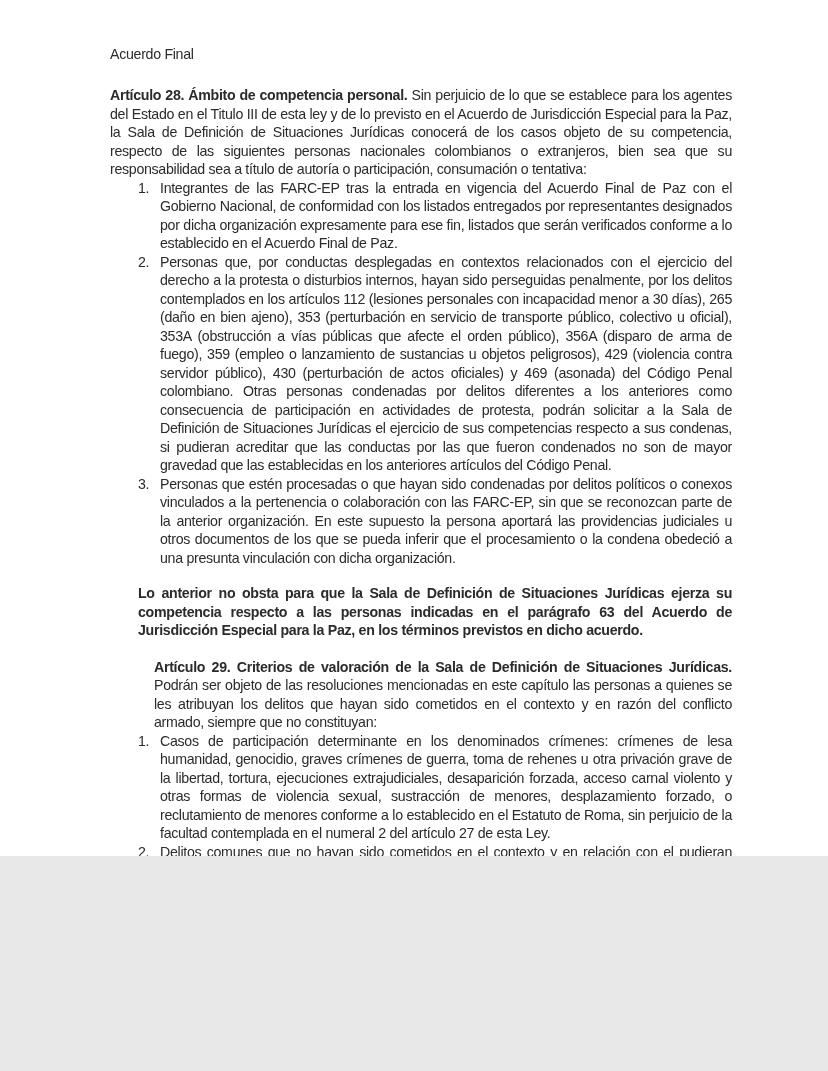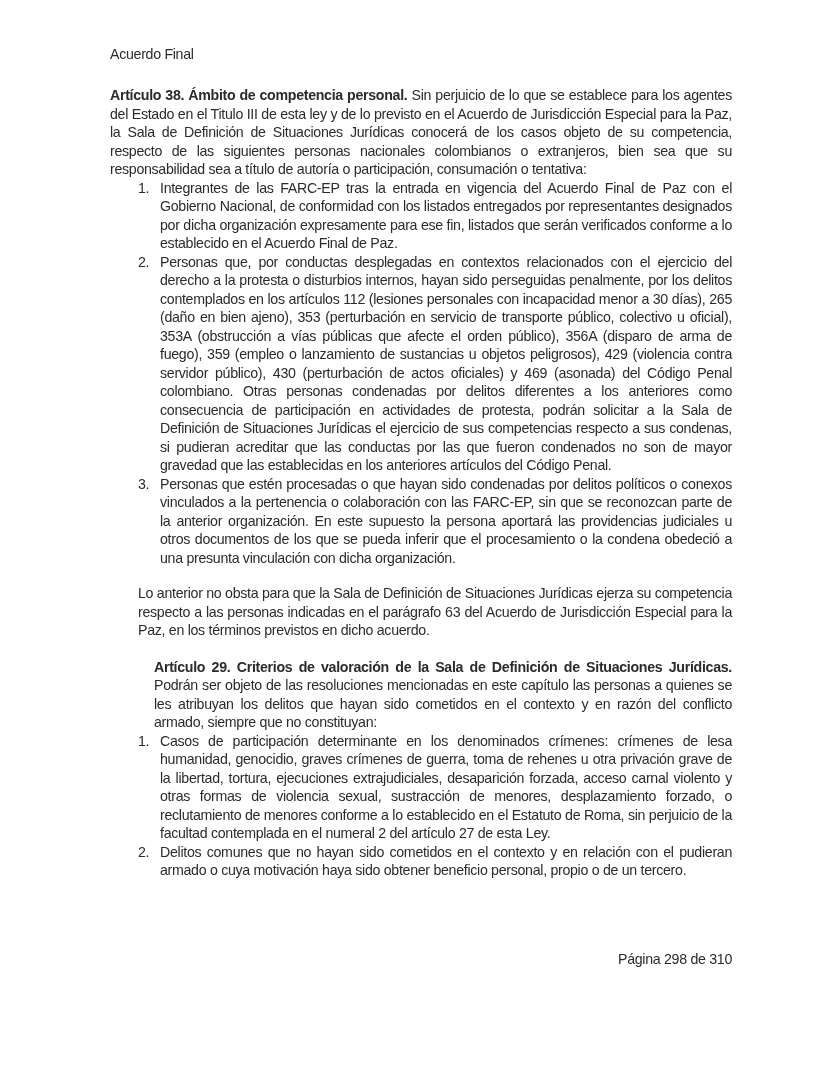--- a/index.html
+++ b/index.html
@@ -1,18 +1,18 @@
 <!DOCTYPE html>
 <html lang="es"><head>
 <meta charset="utf-8">
 <style>
   html, body { margin: 0; padding: 0; background: #e8e8e8; }
   .page {
     width: 828px;
-    height: 1071px;
+    height: 856px;
     margin: 0 auto;
     background: #ffffff;
     overflow: hidden;
     position: relative;
     box-sizing: border-box;
     color: #2b2b2b;
     font-family: "Liberation Sans", "DejaVu Sans", sans-serif;
     font-size: 14.2px;
     line-height: 18.5px;
     letter-spacing: -0.3px;
@@ -25,21 +25,21 @@
     line-height: 21px;
     margin-bottom: 21px;
     text-align: left;
   }
   .para {
     text-align: justify;
     margin: 0;
   }
   .para .heading { font-weight: bold; }
   .gap-list   { margin-top: 28px; }
-  .gap-close  { margin-top: 17px; }
+  .gap-close  { margin-top: 17px; font-weight: bold; }
   .gap-art    { margin-top: 18px; margin-left: 44px; }
   .gap-list2  { margin-top: 19px; }
   .list { margin: 0; padding: 0; }
   .list-item {
     display: flex;
     align-items: flex-start;
     margin-left: 28px;
   }
   .list-item .num {
     flex: 0 0 22px;
@@ -65,21 +65,21 @@
 <body>
 
 <div class="page">
   <div class="content">
 
     <div class="doc-header">
       <div>Acuerdo Final</div>
     </div>
 
     <p class="para">
-      <strong class="heading">Artículo 38. Ámbito de competencia personal.</strong>
+      <strong class="heading">Artículo 28. Ámbito de competencia personal.</strong>
       <span>Sin perjuicio de lo que se establece para los agentes del Estado en el Titulo III de esta ley y de lo previsto en el Acuerdo de Jurisdicción Especial para la Paz, la Sala de Definición de Situaciones Jurídicas conocerá de los casos objeto de su competencia, respecto de las siguientes personas nacionales colombianos o extranjeros, bien sea que su responsabilidad sea a título de autoría o participación, consumación o tentativa:</span>
     </p>
 
     <div class="list gap-list">
       <div class="list-item">
         <span class="num">1.</span>
         <span class="item-text">Integrantes de las FARC-EP tras la entrada en vigencia del Acuerdo Final de Paz con el Gobierno Nacional, de conformidad con los listados entregados por representantes designados por dicha organización expresamente para ese fin, listados que serán verificados conforme a lo establecido en el Acuerdo Final de Paz.</span>
       </div>
       <div class="list-item">
         <span class="num">2.</span>

